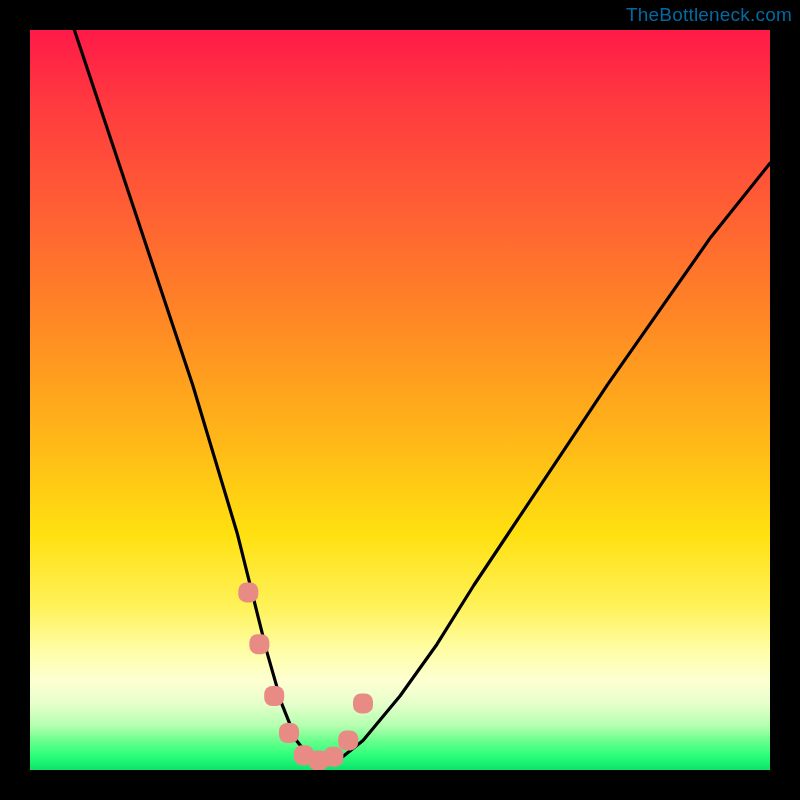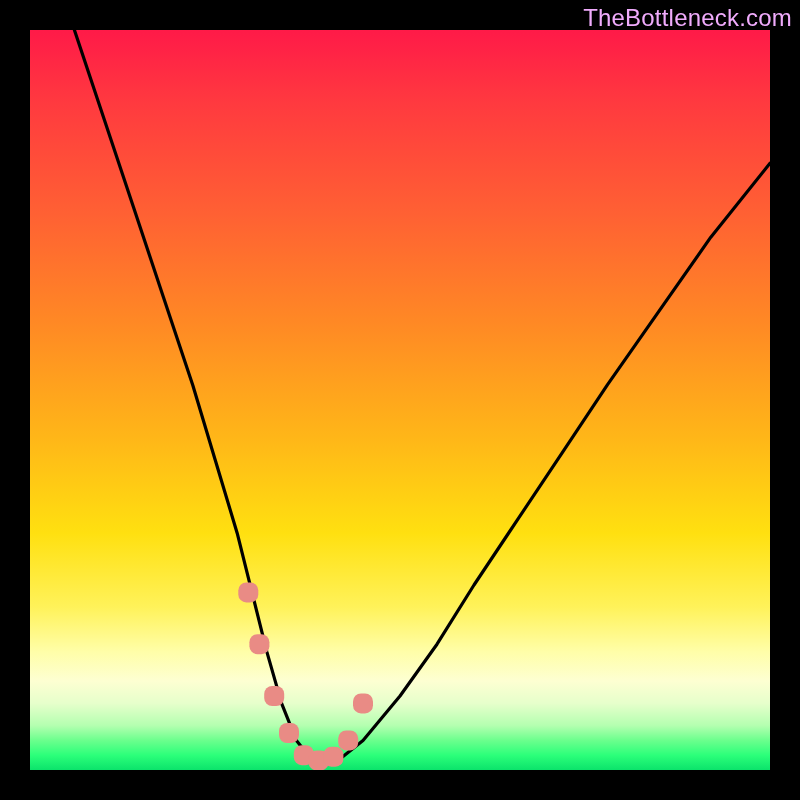--- a/index.html
+++ b/index.html
@@ -46,22 +46,22 @@
     );
   }
   .curve {
     position: absolute;
     inset: 0;
   }
   .watermark {
     position: absolute;
     top: 4px;
     right: 8px;
-    color: #f0abfc;
-    font-size: 24px;
+    color: #0369a1;
+    font-size: 19px;
     letter-spacing: 0.2px;
     user-select: none;
   }
 </style>
 </head>
 <body>
 
 <div class="frame">
 
   <div class="watermark">TheBottleneck.com</div>

